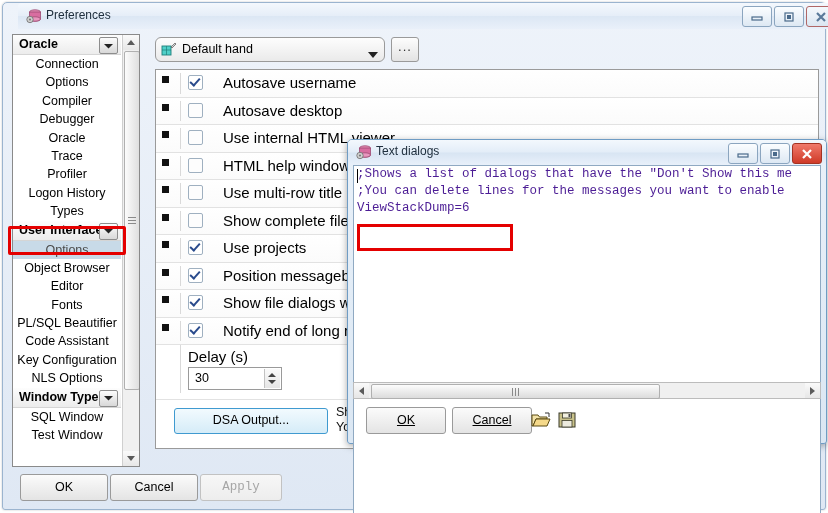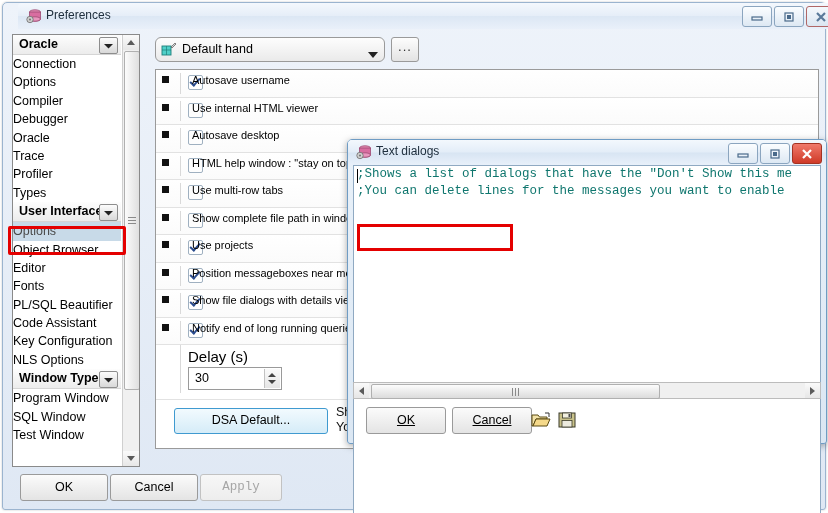--- a/index.html
+++ b/index.html
@@ -36,21 +36,21 @@
     background:linear-gradient(to bottom,#fdfdfd,#ececec);
     border-bottom:1px solid #d5d5d5;
     font-weight:bold;font-size:12.5px;padding-left:6px;color:#000;
   }
   .grp-btn{
     position:absolute;right:3px;top:2px;width:17px;height:15px;
     border:1px solid #8d8d8d;border-radius:2px;
     background:linear-gradient(to bottom,#fcfcfc,#d8d8d8);
     display:flex;align-items:center;justify-content:center;
   }
-  .leaf{height:18.4px;line-height:18.4px;font-size:12.5px;white-space:nowrap;}
+  .leaf{height:18.4px;line-height:18.4px;font-size:12.5px;white-space:nowrap;text-align:center;}
   .leaf.selected{background:#c8dae8;color:#4a4a4a;}
   #side-list{position:absolute;left:0;top:0;width:108px;}
   #side-scroll{
     position:absolute;right:0;top:0;width:16px;height:100%;
     background:#f0f0f0;border-left:1px solid #cfcfcf;
   }
   .sb-arrow{
     position:absolute;left:0;width:16px;height:15px;
     background:linear-gradient(to bottom,#fafafa,#e7e7e7);
     display:flex;align-items:center;justify-content:center;
@@ -100,21 +100,21 @@
   .opt-row .vsep{position:absolute;left:24px;top:3px;bottom:3px;width:1px;background:#d9d9d9;}
   .cb{
     position:absolute;left:32px;top:5px;width:13px;height:13px;
     border:1px solid #9fb0c0;border-radius:2px;background:#fdfdfd;
   }
   .cb.on{background:#ffffff;}
   .cb.on:after{
     content:"";position:absolute;left:3px;top:0px;width:4px;height:8px;
     border:solid #2a4b8d;border-width:0 2px 2px 0;transform:rotate(42deg);
   }
-  .opt-label{position:absolute;left:36px;top:4px;font-size:11px;white-space:nowrap;}
+  .opt-label{position:absolute;left:67px;top:4px;font-size:15px;white-space:nowrap;}
 
   
   #notify-extra{position:relative;height:54px;border-bottom:1px solid #e2e2e2;background:#fff;}
   #notify-extra .vsep{position:absolute;left:24px;top:0;bottom:6px;width:1px;background:#d9d9d9;}
   .field-lab{position:absolute;font-size:15px;}
   .field-box{
     position:absolute;height:21px;border:1px solid #9a9a9a;background:#fff;
   }
   .spin{
     position:absolute;right:1px;top:1px;width:15px;height:19px;
@@ -153,21 +153,21 @@
     position:absolute;left:0;top:0;width:100%;height:25px;
     background:linear-gradient(to bottom,#f3f8fd 0%,#e3edf8 48%,#d8e5f3 52%,#e8f0fa 100%);
     border-radius:4px 4px 0 0;
   }
   #te-title{position:absolute;left:28px;top:4px;font-size:12px;color:#20303f;}
   #te-body{
     position:absolute;left:5px;top:25px;width:468px;height:357px;
     background:#ffffff;border:1px solid #8fa9c2;box-sizing:border-box;overflow:hidden;
   }
   .te-line{
-    font-family:"Liberation Mono",monospace;font-size:12.5px;color:#0f766e;
+    font-family:"Liberation Mono",monospace;font-size:12.5px;color:#4c1d95;
     white-space:pre;line-height:17px;padding-left:3px;
   }
   #te-caret{position:absolute;left:3px;top:3px;width:1px;height:14px;background:#000;}
   #te-hl{
     position:absolute;left:3px;top:58px;width:150px;height:21px;
     border:3px solid #e40000;pointer-events:none;
   }
   #te-hscroll{
     position:absolute;left:5px;bottom:44px;width:468px;height:17px;
     background:#f0f0f0;border:1px solid #bcbcbc;box-sizing:border-box;
@@ -239,20 +239,21 @@
             </svg>
         </span>
       </div>
       <div class="leaf">Connection</div>
       <div class="leaf">Options</div>
       <div class="leaf">Compiler</div>
       <div class="leaf">Debugger</div>
       <div class="leaf">Oracle</div>
       <div class="leaf">Trace</div>
       <div class="leaf">Profiler</div>
+      <div class="leaf">Logon History</div>
       <div class="leaf">Types</div>
 
       <div class="grp-header">
         <span>User Interface</span>
         <span class="grp-btn">
           <svg width="9" height="6">
               <path d="M0 1 L4.5 5.5 L9 1 Z" fill="#222"></path>
             </svg>
         </span>
       </div>
@@ -266,21 +267,20 @@
       <div class="leaf">NLS Options</div>
 
       <div class="grp-header">
         <span>Window Types</span>
         <span class="grp-btn">
           <svg width="9" height="6">
               <path d="M0 1 L4.5 5.5 L9 1 Z" fill="#222"></path>
             </svg>
         </span>
       </div>
-      <div class="leaf">Program Window</div>
       <div class="leaf">SQL Window</div>
       <div class="leaf">Test Window</div>
 
     </div>
 
     <div id="side-scroll">
       <div class="sb-arrow" id="sb-up">
         <svg width="8" height="6">
             <path d="M4 0 L8 5 L0 5 Z" fill="#5a5a5a"></path>
           </svg>
@@ -322,42 +322,42 @@
       <span class="marker"></span>
         <span class="vsep"></span>
       <span class="cb on"></span>
       <span class="opt-label">Autosave username</span>
     </div>
 
     <div class="opt-row">
       <span class="marker"></span>
         <span class="vsep"></span>
       <span class="cb"></span>
+      <span class="opt-label">Autosave desktop</span>
+    </div>
+
+    <div class="opt-row">
+      <span class="marker"></span>
+        <span class="vsep"></span>
+      <span class="cb"></span>
       <span class="opt-label">Use internal HTML viewer</span>
-    </div>
-
-    <div class="opt-row">
-      <span class="marker"></span>
-        <span class="vsep"></span>
-      <span class="cb"></span>
-      <span class="opt-label">Autosave desktop</span>
     </div>
 
     <div class="opt-row">
       <span class="marker"></span>
         <span class="vsep"></span>
       <span class="cb"></span>
       <span class="opt-label">HTML help window : "stay on top"</span>
     </div>
 
     <div class="opt-row">
       <span class="marker"></span>
         <span class="vsep"></span>
       <span class="cb"></span>
-      <span class="opt-label">Use multi-row tabs</span>
+      <span class="opt-label">Use multi-row title</span>
     </div>
 
     <div class="opt-row">
       <span class="marker"></span>
         <span class="vsep"></span>
       <span class="cb"></span>
       <span class="opt-label">Show complete file path in window title</span>
     </div>
 
     <div class="opt-row">
@@ -398,21 +398,21 @@
           <span class="sa up"></span>
           <span class="sa dn"></span>
         </span>
       </span>
       <span class="field-box" style="left:200px;top:22px;width:420px;">
         <span class="field-val"></span>
       </span>
     </div>
 
     <div id="dsa-area">
-      <div id="dsa-btn">DSA Default...</div>
+      <div id="dsa-btn">DSA Output...</div>
       <div id="dsa-note">
         <div>Sh</div>
         <div>Yo</div>
       </div>
     </div>
   </div>
 
   <div class="dlg-btn" style="left:17px;top:471px;width:86px;">OK</div>
   <div class="dlg-btn" style="left:107px;top:471px;width:86px;">Cancel</div>
   <div class="dlg-btn disabled" style="left:197px;top:471px;width:80px;font-family:Liberation Mono, monospace;">Apply</div>
@@ -448,20 +448,21 @@
             <path d="M3 2 L11 10 M11 2 L3 10" stroke="#ffffff" stroke-width="2.2" fill="none"></path>
           </svg>
       </div>
     </div>
   </div>
 
   <div id="te-body">
     <span id="te-caret"></span>
     <div class="te-line">;Shows a list of dialogs that have the "Don't Show this me</div>
     <div class="te-line">;You can delete lines for the messages you want to enable</div>
+    <div class="te-line">ViewStackDump=6</div>
     <div id="te-hl"></div>
   </div>
 
   <div id="te-hscroll">
     <span class="hs-arrow" id="hs-left">
       <svg width="6" height="8">
           <path d="M5 0 L5 8 L0 4 Z" fill="#5a5a5a"></path>
         </svg>
     </span>
     <span id="hs-thumb">

